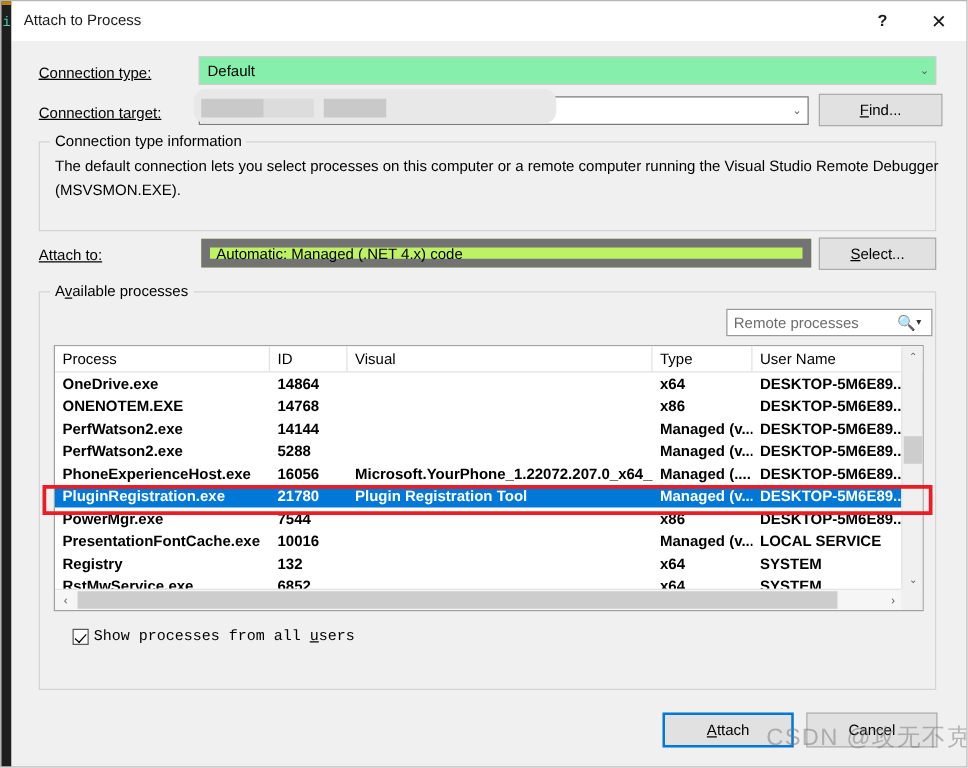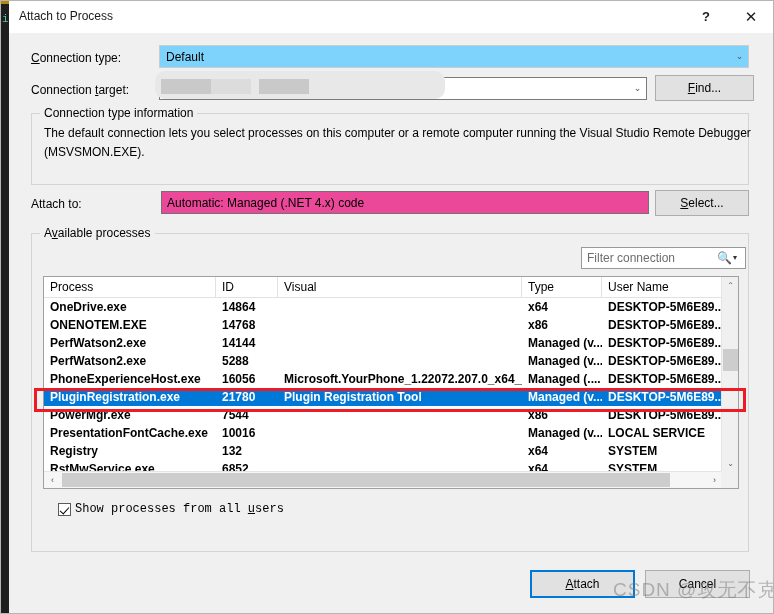--- a/index.html
+++ b/index.html
@@ -57,48 +57,49 @@
   #help-btn { right: 47px; font-size: 13px; font-weight: bold; }
   #close-btn { right: 2px; font-size: 15px; }
 
   
   #body { position: absolute; left: 8px; top: 32px; width: 765px; height: 581px; background: #f0f0f0; }
 
   .lbl {
     position: absolute;
     font-size: 12px; color: #000;
     white-space: nowrap;
+    text-decoration: underline;
   }
   .lbl u { text-decoration: underline; }
 
   
   .combo {
     position: absolute;
     height: 23px;
     border: 1px solid #cccccc;
-    background: #7dd3fc;
+    background: #86efac;
     display: flex; align-items: center;
   }
   .combo.enabled { background: #ffffff; border-color: #7a7a7a; }
   .combo .ctext {
     font-size: 12px; color: #000; padding-left: 6px;
     flex: 1; overflow: hidden; white-space: nowrap;
   }
   .combo .arrow {
     width: 17px; text-align: center;
     font-size: 9px; color: #555;
     line-height: 1;
   }
 
   
   .tbox {
     position: absolute;
     height: 23px;
-    border: 1px solid #737373;
-    background: #ec4899;
+    border: 7px solid #737373;
+    background: #bef264;
     display: flex; align-items: center;
   }
   .tbox .ttext { font-size: 12px; color: #000; padding-left: 5px; white-space: nowrap; }
 
   
   .btn {
     position: absolute;
     background: #e1e1e1;
     border: 1px solid #adadad;
     font-size: 12px; color: #000;
@@ -348,21 +349,21 @@
       <div class="ttext">Automatic: Managed (.NET 4.x) code</div>
     </div>
     <div class="btn" style="left:646px; top:157px; width:94px; height:26px;">
       <span><u>S</u>elect...</span>
     </div>
 
     <div class="group" style="left:22px; top:200px; width:718px; height:319px;">
       <div class="gtitle">A<u>v</u>ailable processes</div>
 
       <div id="filter-box" style="left:549px; top:13px;">
-        <div id="filter-placeholder">Filter connection</div>
+        <div id="filter-placeholder">Remote processes</div>
         <div id="filter-search-icon">🔍</div>
         <div id="filter-caret">▾</div>
       </div>
 
       <div id="listview" style="left:11px; top:42px; width:696px; height:213px;">
 
         <div id="list-header">
           <div class="hcell c-process">Process</div>
           <div class="hcell c-id">ID</div>
           <div class="hcell c-title">Visual</div>

